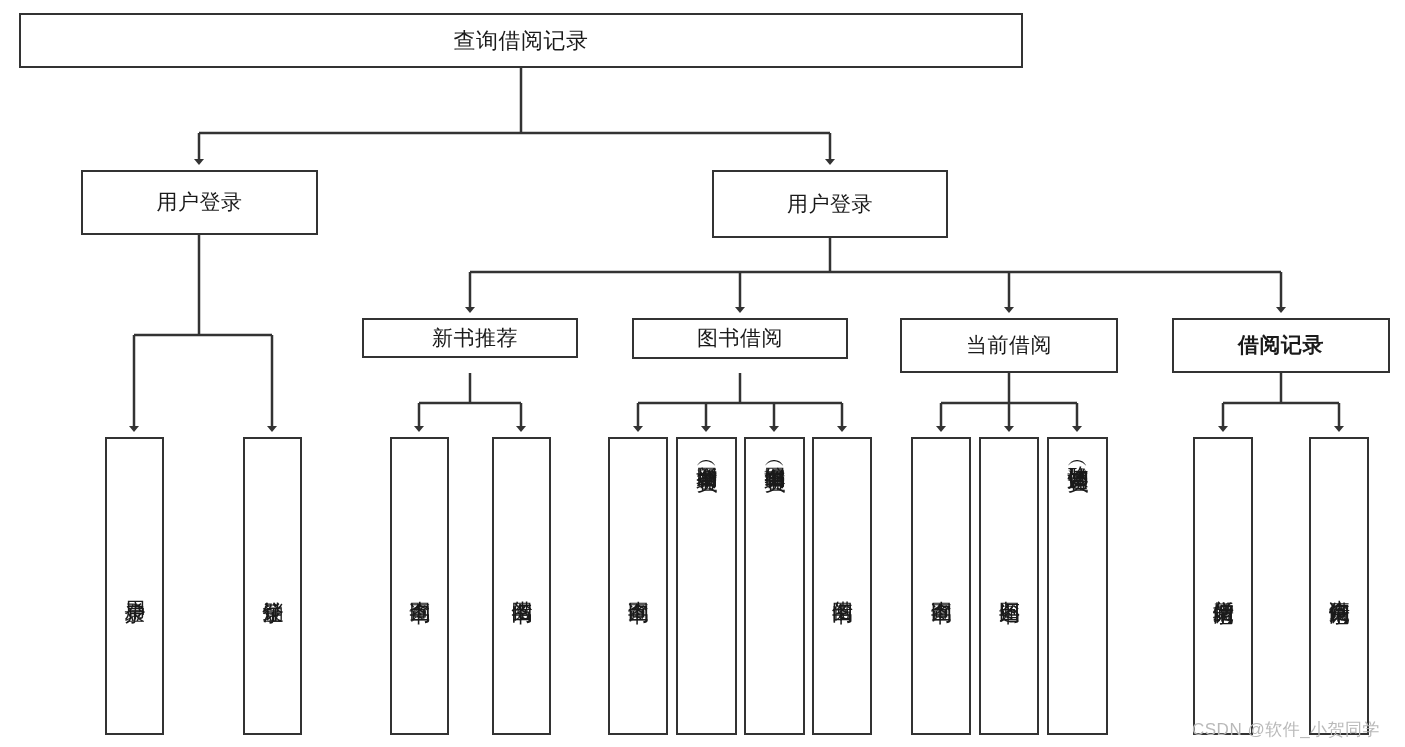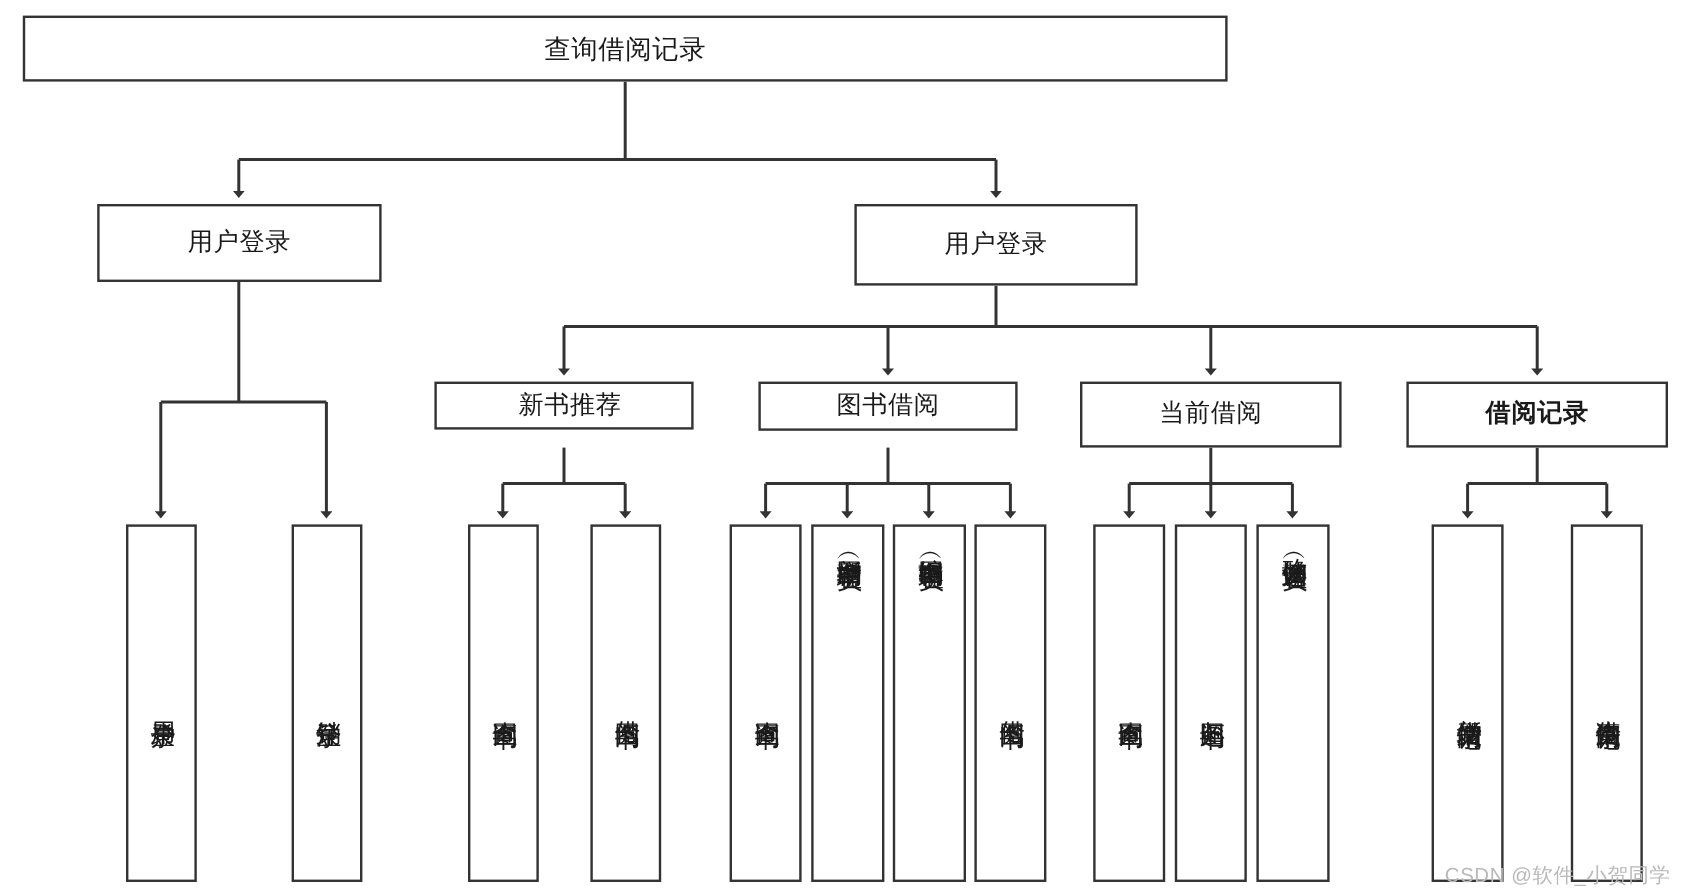--- a/index.html
+++ b/index.html
@@ -66,21 +66,20 @@
   .node.vert.center {
     align-items: center;
     padding-top: 0;
   }
   .watermark {
     position: absolute;
     font-size: 17px;
     color: #b9b9b9;
     white-space: nowrap;
     letter-spacing: 0.5px;
-    margin-left: 12px;
   }
 </style>
 </head>
 <body>
 
 <div id="canvas">
 
   <svg class="edges" viewBox="0 0 1405 747" xmlns="http://www.w3.org/2000/svg">
     <defs>
       <marker id="arrow" markerWidth="10" markerHeight="10" refX="3" refY="5" orient="auto" markerUnits="userSpaceOnUse">

